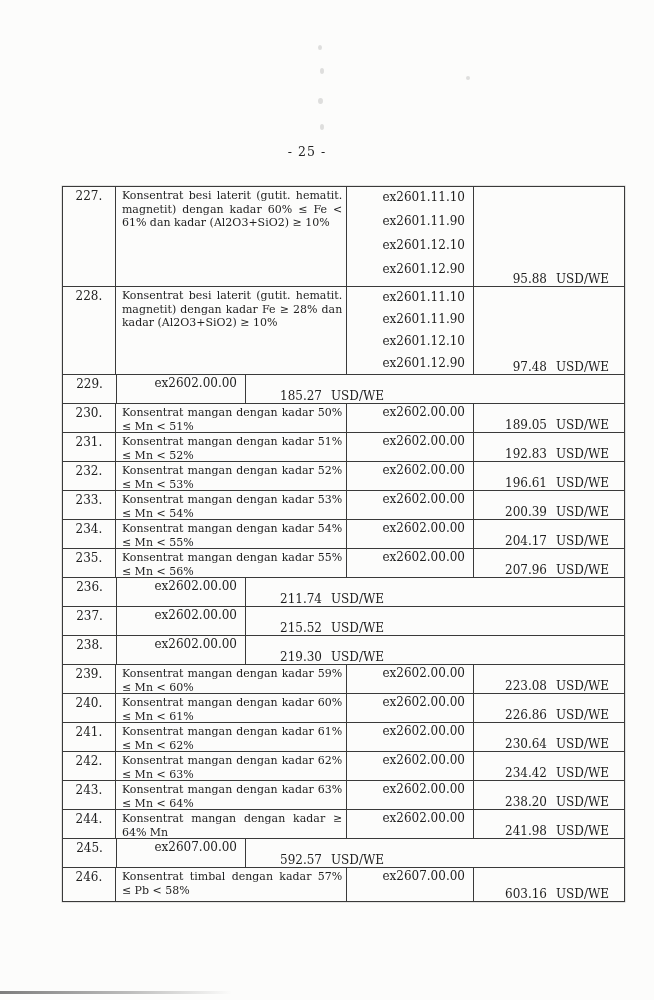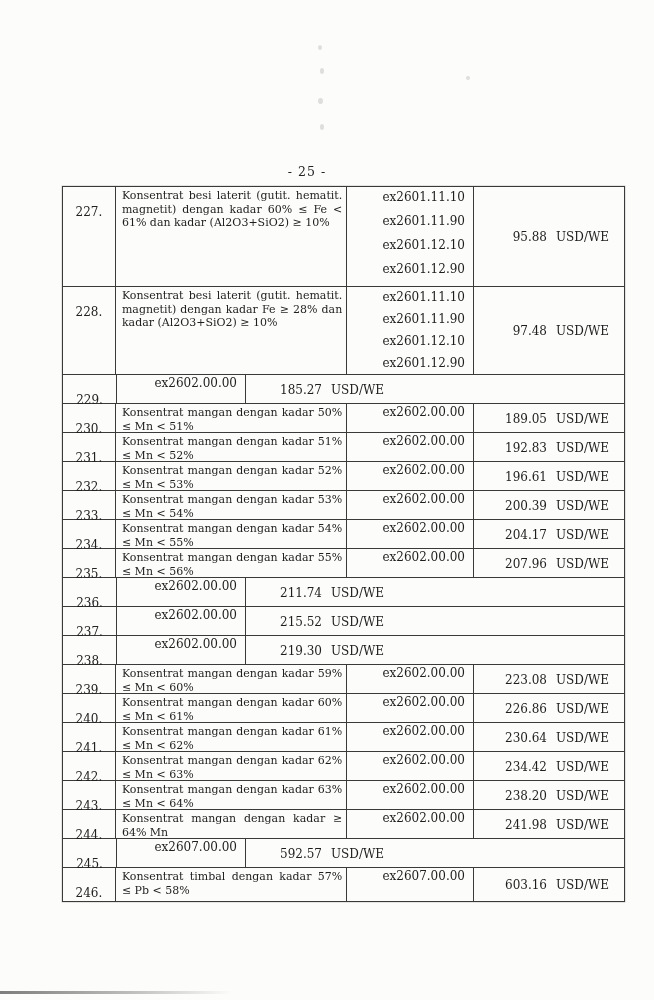--- a/index.html
+++ b/index.html
@@ -5,54 +5,54 @@
   html,body{margin:0;padding:0;}
   .page{
     position:relative;
     width:654px;height:1000px;
     background:#fcfcfb;
     font-family:"DejaVu Serif","Liberation Serif",serif;
     color:#1d1d1d;
     overflow:hidden;
   }
   .page-number{
-    position:absolute;top:164px;left:0;width:614px;
+    position:absolute;top:144px;left:0;width:614px;
     text-align:center;font-size:12.5px;letter-spacing:1px;color:#222;
   }
   .rate-table{
     position:absolute;left:62px;top:186px;width:561px;
     border:1px solid #3a3a3a;
     box-shadow:0 0 0 0.5px rgba(60,60,60,.25);
   }
   .row{display:flex;height:28px;}
   .row + .row{border-top:1px solid #3a3a3a;}
   .row-227{height:99px;}
   .row-228{height:87px;}
   .row-246{height:33px;}
   .cell{box-sizing:border-box;}
   .cell.no{
     width:54px;border-right:1px solid #3a3a3a;
-    font-size:12px;text-align:center;padding-top:18px;color:#222;
+    font-size:12px;text-align:center;padding-top:2px;color:#222;
   }
   .cell.desc{
     width:236px;border-right:1px solid #3a3a3a;
     font-size:11px;line-height:13.5px;
     padding:2px 4px 1px 6px;text-align:justify;color:#1e1e1e;
   }
   .cell.codes{
     width:129px;border-right:1px solid #3a3a3a;
     font-size:12px;padding:2px 8px 0 9px;color:#1e1e1e;
   }
   .code-line{display:flex;justify-content:flex-end;line-height:13px;}
   .row-227 .code-line{margin-bottom:11px;}
   .row-228 .code-line{margin-bottom:9px;}
   .row-227 .cell.codes,.row-228 .cell.codes{padding-top:4px;}
   .cell.price{
     width:153px;font-size:12px;color:#1e1e1e;
-    display:flex;align-items:center;padding:2px 8px 0 0;
+    display:flex;align-items:flex-end;padding:2px 8px 0 0;
   }
   .price-amount{flex:1;text-align:right;line-height:13px;}
   .price-unit{width:60px;margin-left:9px;text-align:left;line-height:13px;}
   .speck{position:absolute;background:rgba(40,40,40,.14);border-radius:50%;}
   .smudge{
     position:absolute;left:0;top:991px;width:232px;height:2.6px;
     background:linear-gradient(to right,rgba(20,20,20,.55),rgba(20,20,20,.28) 55%,rgba(20,20,20,0));
   }
 </style>
 </head>

